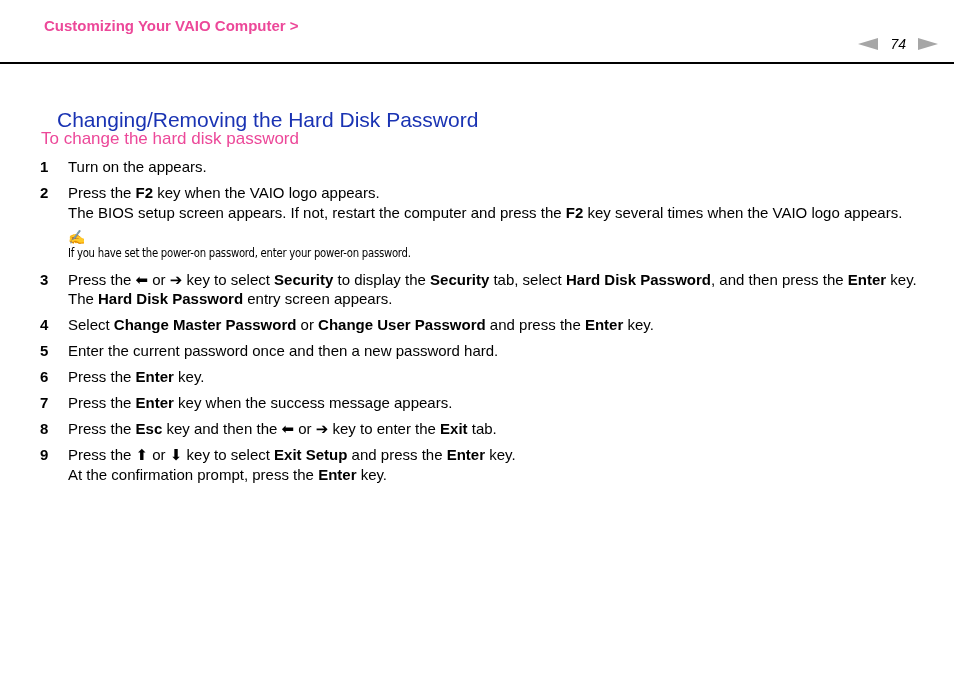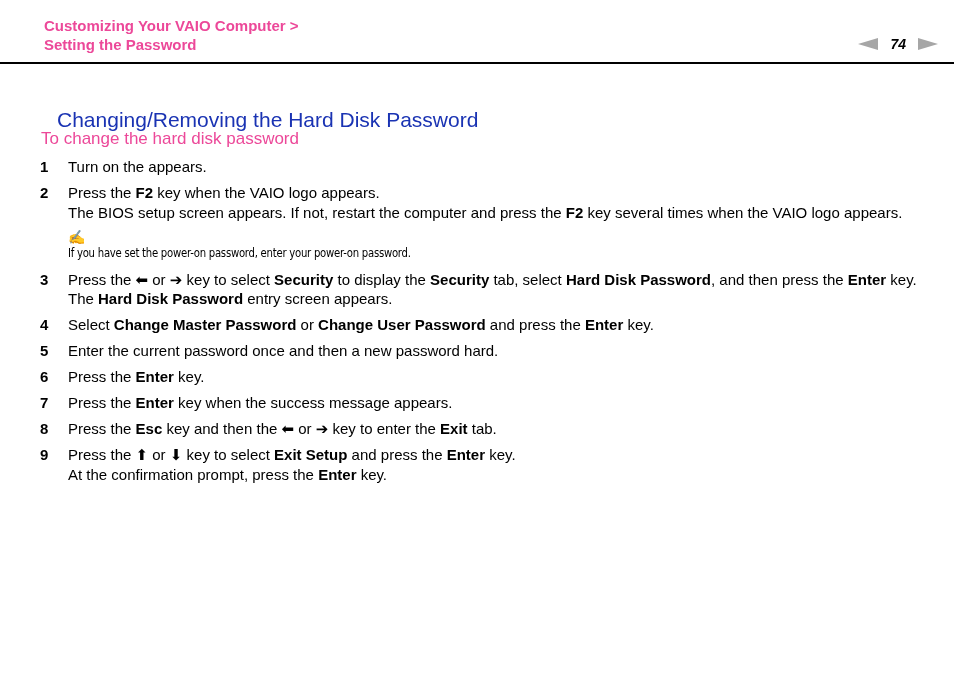--- a/index.html
+++ b/index.html
@@ -1,40 +1,39 @@
 <!DOCTYPE html>
 <html><head>
 <meta charset="utf-8">
 <style>
   html, body { margin:0; padding:0; background:#ffffff; }
   body { width:954px; height:674px; position:relative; overflow:hidden; font-family:"Liberation Sans", sans-serif; color:#000; }
   .crumb { position:absolute; left:44px; top:16px; font-size:15px; font-weight:bold; color:#ec4899; line-height:19px; }
   .pager { position:absolute; right:16px; top:36px; display:flex; align-items:center; gap:6px; }
   .tri-left { width:0; height:0; border-top:6px solid transparent; border-bottom:6px solid transparent; border-right:20px solid #a6a6a6; }
   .tri-right { width:0; height:0; border-top:6px solid transparent; border-bottom:6px solid transparent; border-left:20px solid #a6a6a6; }
-  .pagenum { font-size:14px; font-weight:bold; font-style:italic; color:#000; padding:0 6px; }
+  .pagenum { font-size:14px; font-weight:normal; font-style:italic; color:#000; padding:0 6px; }
   .rule { position:absolute; left:0; right:0; top:62px; height:2px; background:#000; }
   h1 { position:absolute; left:41px; top:92px; margin:16px; font-size:21px; font-weight:normal; color:#1a33b3; }
   h2 { position:absolute; left:41px; top:129px; margin:0; font-size:17px; font-weight:normal; color:#ec4899; }
   .steps { position:absolute; left:40px; top:157px; width:880px; font-size:15px; line-height:19.5px; }
   .step { display:flex; margin-bottom:6.5px; }
   .num { width:28px; font-weight:bold; flex-shrink:0; }
   .txt { flex:1; }
   .note { margin:8px 0 6px 28px; }
   .note-icon { color:#1aa37a; font-size:14px; line-height:14px; }
   .note-text { font-family:"DejaVu Sans", sans-serif; font-size:11.5px; letter-spacing:-0.3px; transform:scaleX(0.88); transform-origin:left; white-space:nowrap; }
   b { font-weight:bold;text-align:right; }
   .arr { font-size:15px; }
 </style>
 </head>
 <body>
 
 <div class="crumb">
   <div>Customizing Your VAIO Computer &gt;</div>
-  <div>Setting the Password</div>
 </div>
 <div class="pager">
   <div class="tri-left"></div>
   <span class="pagenum">74</span>
   <div class="tri-right"></div>
 </div>
 <div class="rule"></div>
 
 <h1>Changing/Removing the Hard Disk Password</h1>
 <h2>To change the hard disk password</h2>

